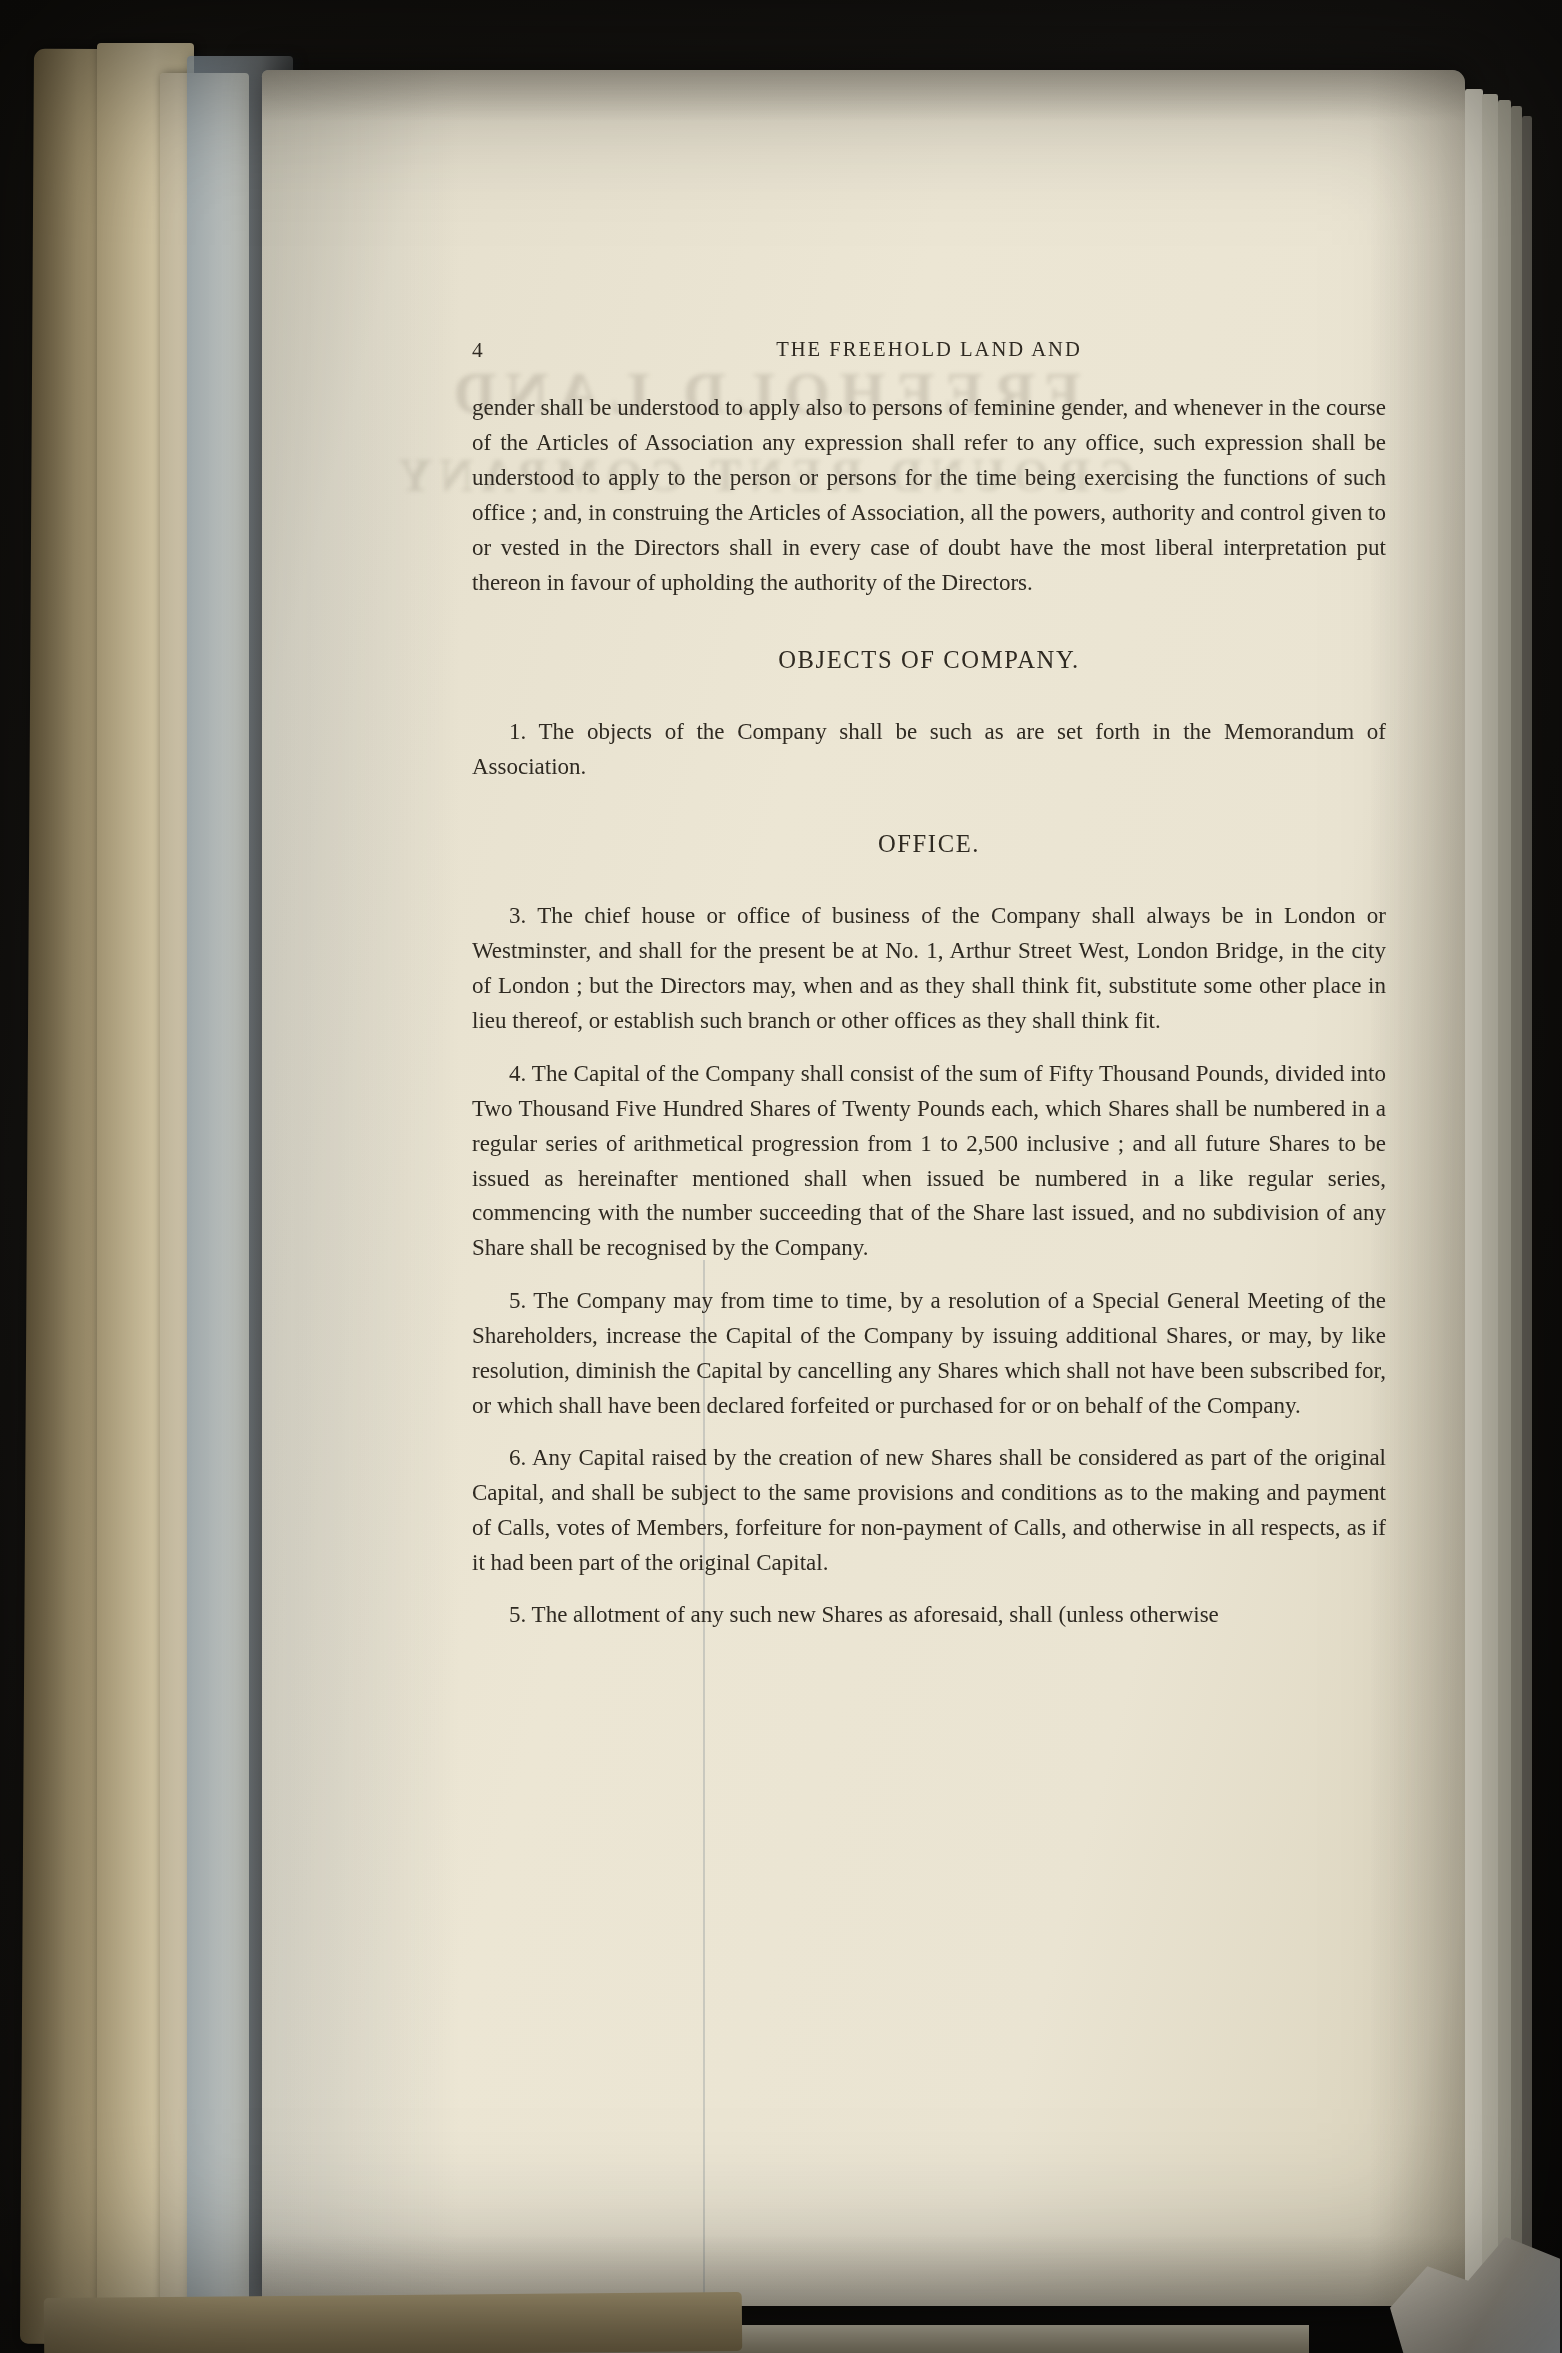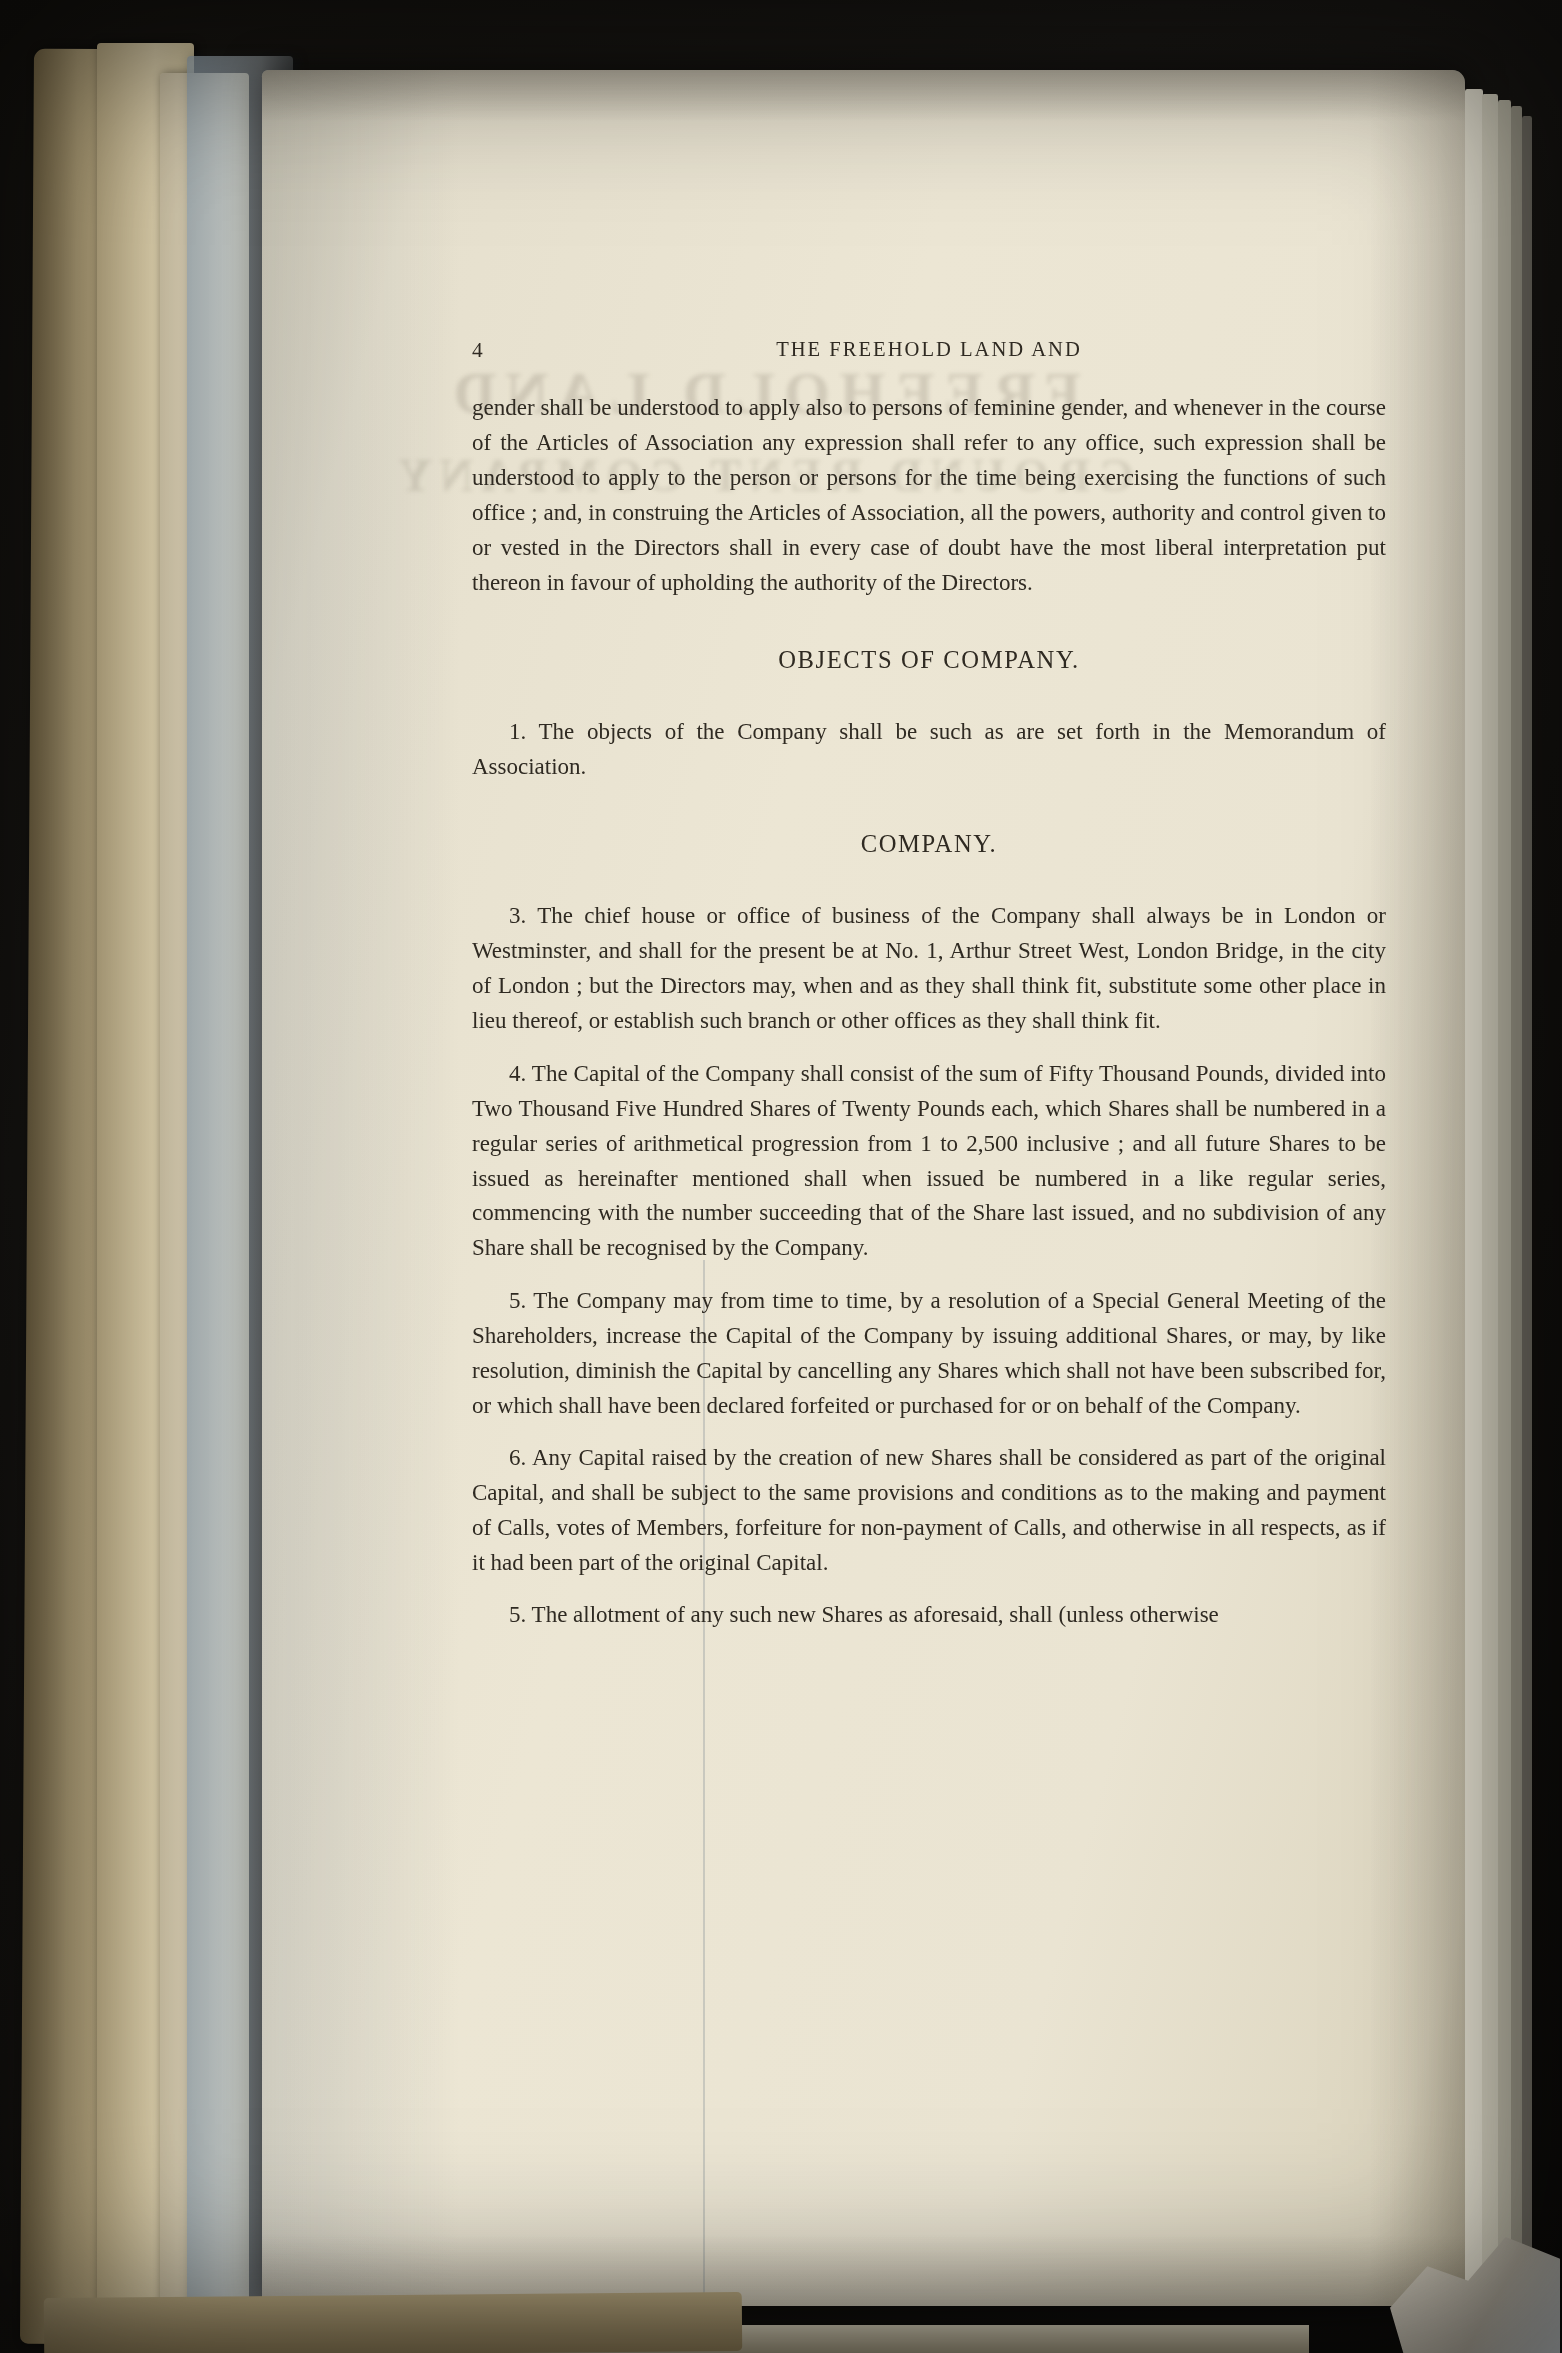--- a/index.html
+++ b/index.html
@@ -100,21 +100,21 @@
     <div class="head-row">
       <span class="pagenum">4</span>
       <span class="running">THE FREEHOLD LAND AND</span>
     </div>
 
     <p class="para noindent">gender shall be understood to apply also to persons of feminine gender, and whenever in the course of the Articles of Association any expression shall refer to any office, such expression shall be understood to apply to the person or persons for the time being exercising the functions of such office ; and, in construing the Articles of Association, all the powers, authority and control given to or vested in the Directors shall in every case of doubt have the most liberal interpretation put thereon in favour of upholding the authority of the Directors.</p>
 
     <h2 class="heading">OBJECTS OF COMPANY.</h2>
     <p class="para">1. The objects of the Company shall be such as are set forth in the Memorandum of Association.</p>
 
-    <h2 class="heading">COMPANY.</h2>
+    <h2 class="heading">OFFICE.</h2>
     <p class="para">3. The chief house or office of business of the Company shall always be in London or Westminster, and shall for the present be at No. 1, Arthur Street West, London Bridge, in the city of London ; but the Directors may, when and as they shall think fit, substitute some other place in lieu thereof, or establish such branch or other offices as they shall think fit.</p>
 
     <p class="para">4. The Capital of the Company shall consist of the sum of Fifty Thousand Pounds, divided into Two Thousand Five Hundred Shares of Twenty Pounds each, which Shares shall be numbered in a regular series of arithmetical progression from 1 to 2,500 inclusive ; and all future Shares to be issued as hereinafter mentioned shall when issued be numbered in a like regular series, commencing with the number succeeding that of the Share last issued, and no subdivision of any Share shall be recognised by the Company.</p>
     <p class="para">5. The Company may from time to time, by a resolution of a Special General Meeting of the Shareholders, increase the Capital of the Company by issuing additional Shares, or may, by like resolution, diminish the Capital by cancelling any Shares which shall not have been subscribed for, or which shall have been declared forfeited or purchased for or on behalf of the Company.</p>
     <p class="para">6. Any Capital raised by the creation of new Shares shall be considered as part of the original Capital, and shall be subject to the same provisions and conditions as to the making and payment of Calls, votes of Members, forfeiture for non-payment of Calls, and otherwise in all respects, as if it had been part of the original Capital.</p>
     <p class="para">5. The allotment of any such new Shares as aforesaid, shall (unless otherwise</p>
   </div>
 
   <div>
     <div class="redge e1"></div>

